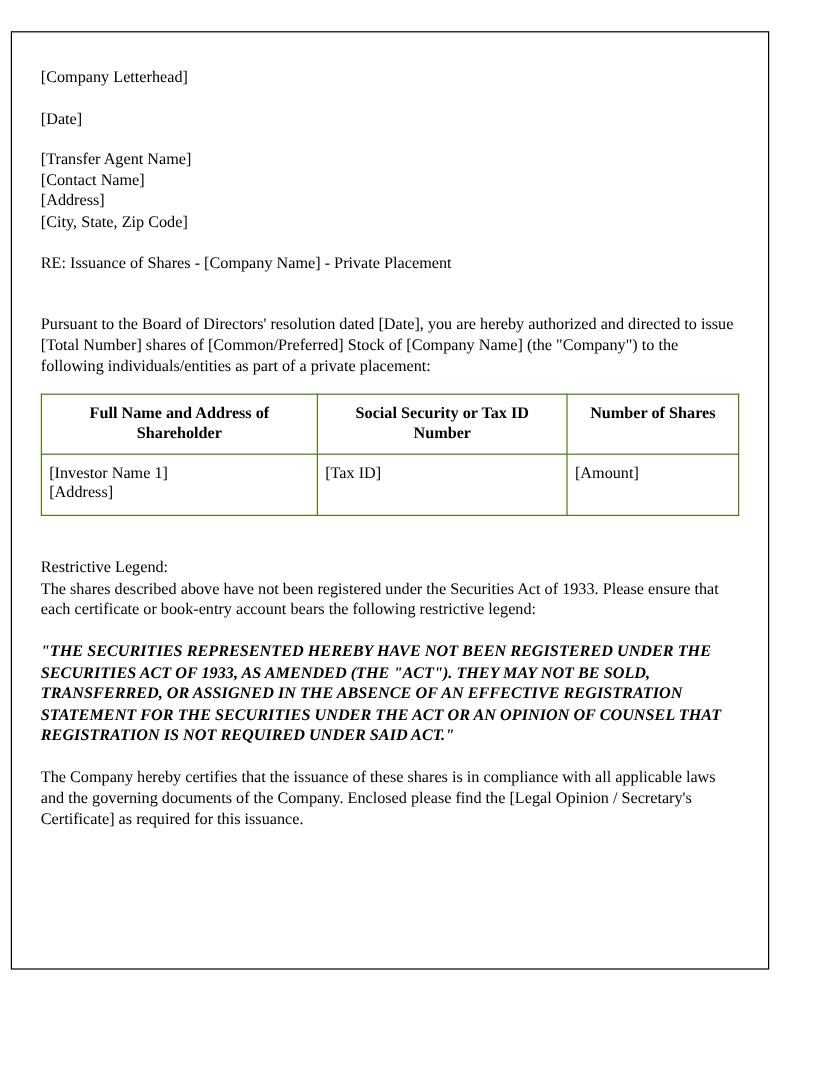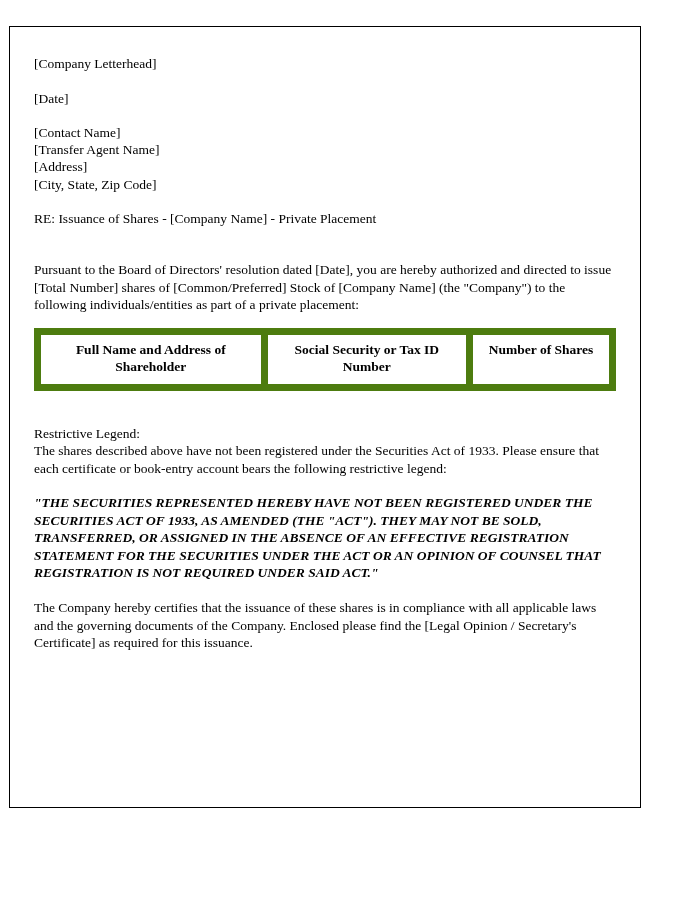--- a/index.html
+++ b/index.html
@@ -40,21 +40,21 @@
   .addr-line { font-size: 13.5px; line-height: 1.27; }
 
   table.share-table {
     border-collapse: collapse;
     width: 100%;
     margin: 0;
     table-layout: fixed;
   }
   table.share-table th,
   table.share-table td {
-    border: 7px solid #4d7c0f;
+    border: 1px solid #4d7c0f;
     vertical-align: top;
     font-size: 13.5px;
     line-height: 1.25;
   }
   table.share-table th {
     text-align: center;
     font-weight: bold;
     padding: 7px 6px 8px 6px;
   }
   table.share-table td {
@@ -81,22 +81,22 @@
 
     <p class="para">[Company Letterhead]</p>
 
     <div class="gap-lg"></div>
 
     <p class="para">[Date]</p>
 
     <div class="gap-lg"></div>
 
     <div class="block">
+      <div class="addr-line">[Transfer Agent Name]</div>
       <div class="addr-line">[Contact Name]</div>
-      <div class="addr-line">[Transfer Agent Name]</div>
       <div class="addr-line">[Address]</div>
       <div class="addr-line">[City, State, Zip Code]</div>
     </div>
 
     <div class="gap-lg"></div>
 
     <p class="para bold">RE: Issuance of Shares - [Company Name] - Private Placement</p>
 
     <div class="gap-lg"></div>
 
@@ -109,20 +109,28 @@
 
     <table class="share-table">
       <thead>
         <tr>
           <th class="col1">Full Name and Address of Shareholder</th>
           <th class="col2">Social Security or Tax ID Number</th>
           <th class="col3">Number of Shares</th>
         </tr>
       </thead>
       <tbody>
+        <tr>
+          <td class="col1">
+            <span class="cell-line">[Investor Name 1]</span>
+            <span class="cell-line">[Address]</span>
+          </td>
+          <td class="col2">[Tax ID]</td>
+          <td class="col3">[Amount]</td>
+        </tr>
       </tbody>
     </table>
 
     <div class="gap-lg"></div>
 
 
     <div class="gap-lg"></div>
 
     <p class="para bold">Restrictive Legend:</p>
     <p class="para">The shares described above have not been registered under the Securities Act of 1933. Please ensure that each certificate or book-entry account bears the following restrictive legend:</p>

